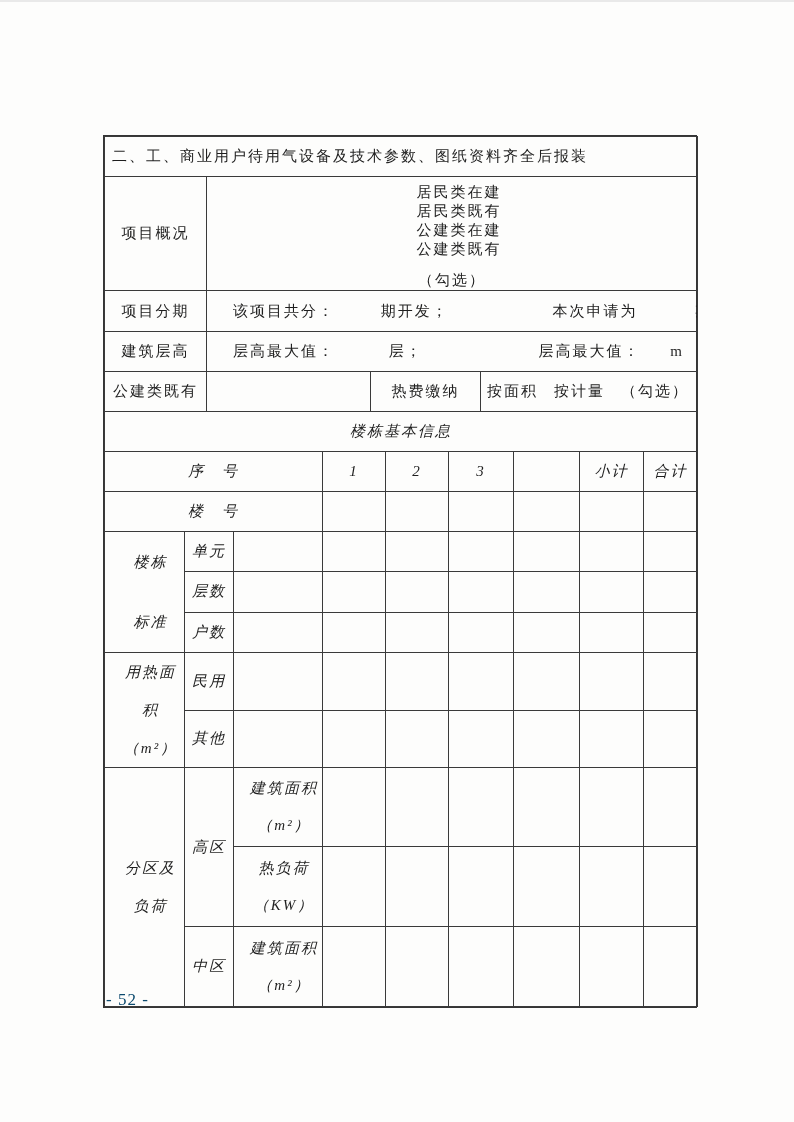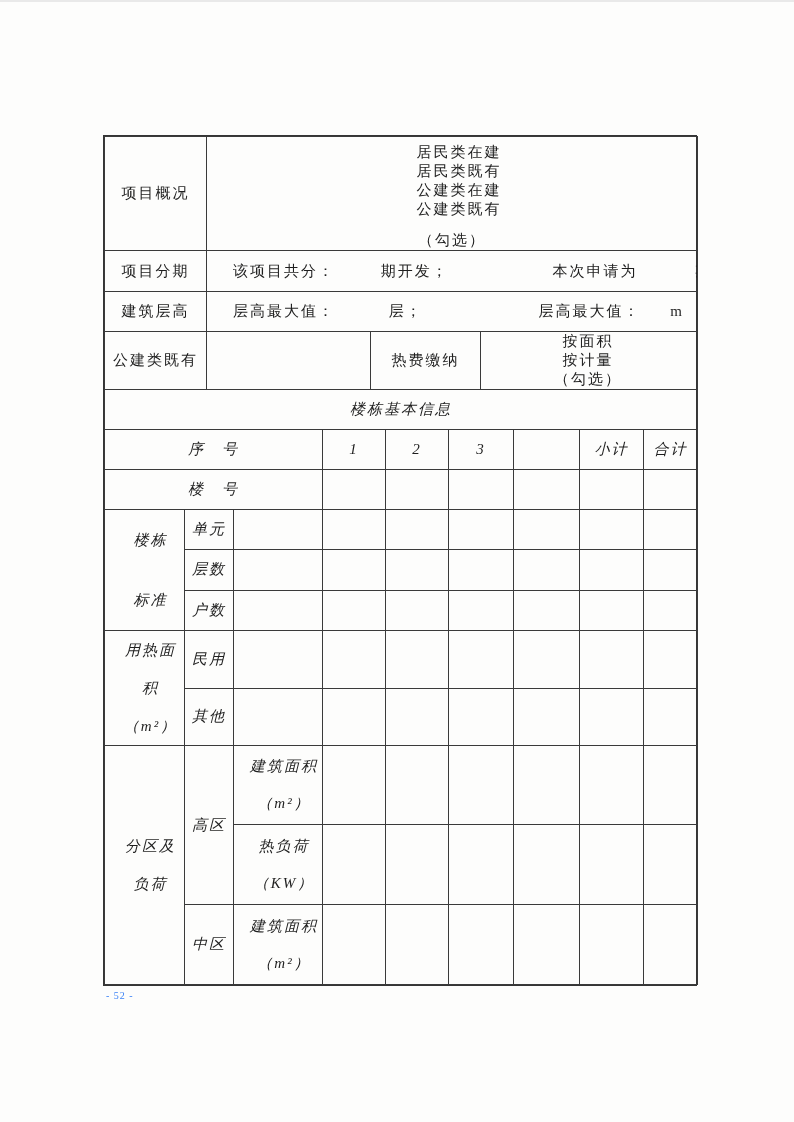--- a/index.html
+++ b/index.html
@@ -30,50 +30,53 @@
   .t-left { text-align:left; padding-left:7px; }
   .opts {
     display:flex; justify-content:space-between;
     padding:6px 16px 0 30px;
     flex-direction:column;
   }
   .opts span { white-space:nowrap; }
   .note-line { text-align:center; padding-top:12px; }
   .seg-row { text-align:left; white-space:nowrap; }
   .seg-row span { display:inline-block; }
-  .fee-opts { display:flex; justify-content:space-between; padding:0 8px 0 6px;flex-direction:column; }
+  .fee-opts { display:flex; justify-content:space-between; padding:0 8px 0 6px; }
   .pre { white-space:pre-line;padding-left:12px; }
   .lh-wide { line-height:60px; }
   .lh-norm { line-height:38px; }
   .lh-metric { line-height:37px; }
   .page-num {
     position:absolute; left:106px; top:990px;
-    font-size:10px; letter-spacing:1px;
+    font-size:17px; letter-spacing:1px;
     font-family:"Liberation Serif","DejaVu Serif",serif;
-    color:#3b82f6;
+    color:#0c4a6e;
   }
   
   .scan-edge-top { position:absolute; left:0; top:0; width:100%; height:2px; background:#e9e9e9; }
 </style>
 </head>
 <body>
 
 <div class="page">
   <div class="scan-edge-top"></div>
 
   <div class="frame">
 
     <table>
       <colgroup>
           <col style="width:102px">
           <col style="width:164px">
           <col style="width:110px">
           <col style="width:217px">
         </colgroup>
       <tbody>
+          <tr class="h40">
+        <td colspan="4" class="t-left">二、工、商业用户待用气设备及技术参数、图纸资料齐全后报装</td>
+      </tr>
       <tr class="h79">
         <td>项目概况</td>
         <td colspan="3">
           <div class="opts">
             <span>居民类在建</span>
             <span>居民类既有</span>
             <span>公建类在建</span>
             <span>公建类既有</span>
           </div>
           <div class="note-line">（勾选）</div>

